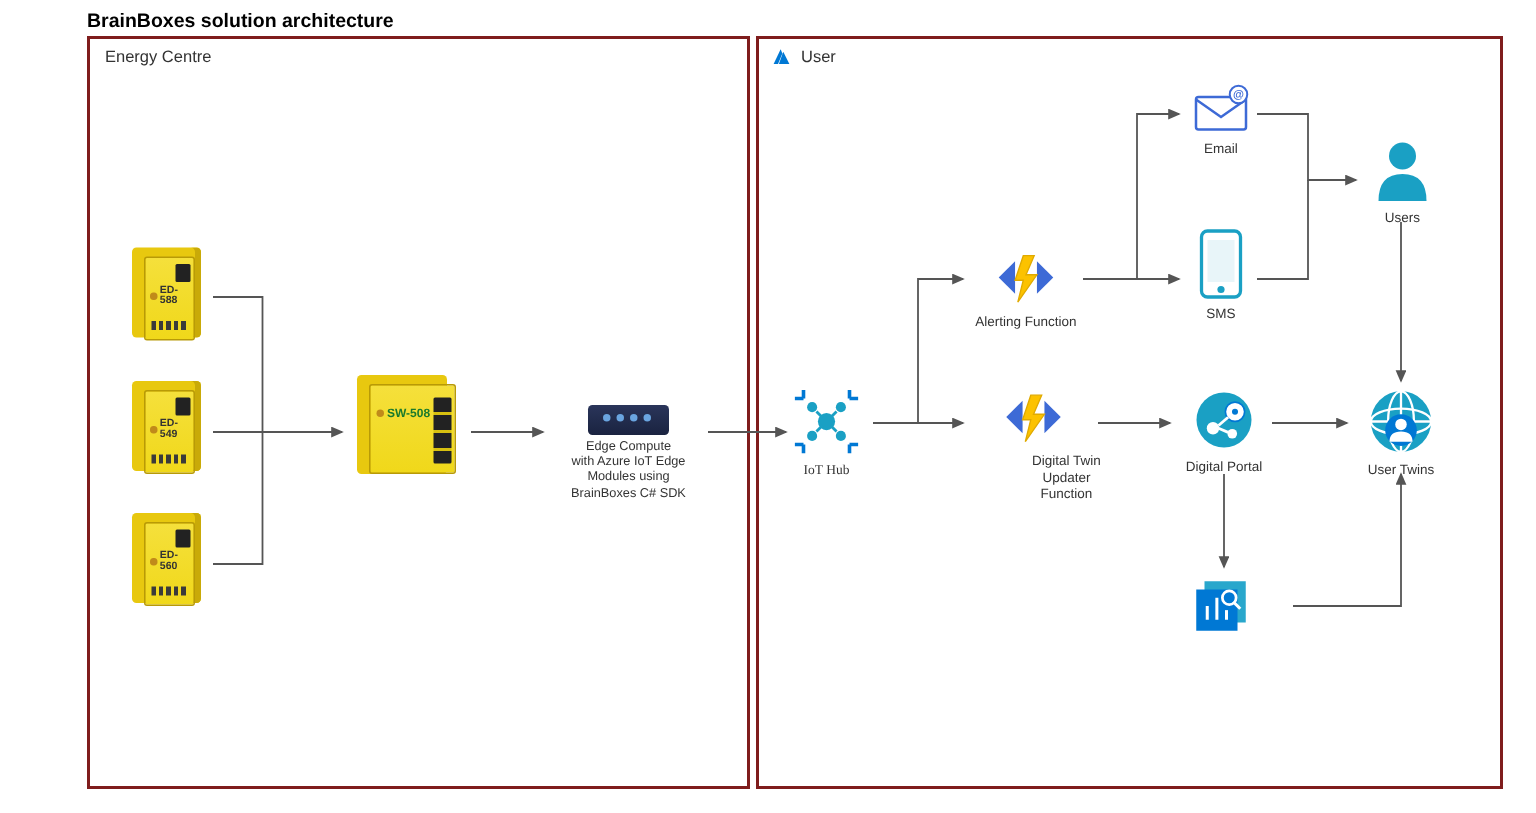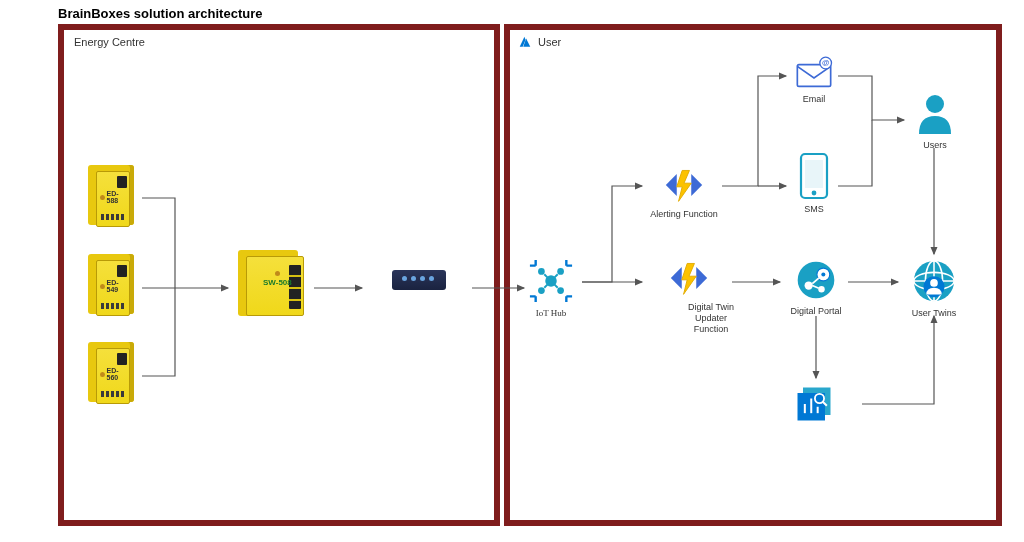--- a/index.html
+++ b/index.html
@@ -15,21 +15,21 @@
   .title {
     position: absolute;
     top: 6px;
     left: 58px;
     font-weight: bold;
     font-size: 13px;
     color: #000;
   }
   .container {
     position: absolute;
-    border: 6px solid #7f1d1d;
+    border: 2px solid #7f1d1d;
     background: #fff;
   }
   .container-label {
     position: absolute;
     top: 6px;
     left: 10px;
     font-size: 11px;
     color: #333;
   }
   .azure-logo {
@@ -117,26 +117,25 @@
   }
   .sw-ports {
     position: absolute;
     right: 2px; top: 8px;
     width: 12px; height: 44px;
     background: repeating-linear-gradient(180deg,#222 0 10px,#d7c010 10px 12px);
     border-radius: 1px;
   }
   .sw-tag {
     position: absolute;
-    left: 16px; top: 14px;
+    left: 4px; top: 14px;
     font-size: 8px;
     display: flex;
     align-items: center;
     gap: 2px;
-    flex-direction: column;
   }
   .tag-dot { width:5px;height:5px;background:#c08a1a;border-radius:50%; }
   .tag-green { color:#1a7a2c;font-weight:bold; }
   
   .edge-compute {
     width: 54px; height: 20px;
     background: linear-gradient(180deg,#2a355a 0%,#1a2340 100%);
     border-radius: 3px;
     position: relative;
     margin: 0 auto;
@@ -228,20 +227,24 @@
 
 <div class="node" style="left:364px;top:270px;width:110px;">
   <div class="edge-compute">
     <div class="edge-dots">
         <span></span>
         <span></span>
         <span></span>
         <span></span>
       </div>
   </div>
+  <div class="label" style="white-space:pre-line;font-size:8.5px;">Edge Compute
+with Azure IoT Edge
+Modules using
+BrainBoxes C# SDK</div>
 </div>
 
 <div class="node" style="left:524px;top:258px;width:54px;font-family:Liberation Serif, serif;">
   <svg width="46" height="46" viewBox="0 0 48 48">
     <path d="M8 8 L8 2 M8 8 L2 8 M40 8 L40 2 M40 8 L46 8 M8 40 L8 46 M8 40 L2 40 M40 40 L40 46 M40 40 L46 40" stroke="#0078d4" stroke-width="2.5" fill="none"></path>
     <circle cx="24" cy="24" r="6" fill="#1aa0c4"></circle>
     <circle cx="14" cy="14" r="3.5" fill="#1aa0c4"></circle>
     <circle cx="34" cy="14" r="3.5" fill="#1aa0c4"></circle>
     <circle cx="14" cy="34" r="3.5" fill="#1aa0c4"></circle>
     <circle cx="34" cy="34" r="3.5" fill="#1aa0c4"></circle>

